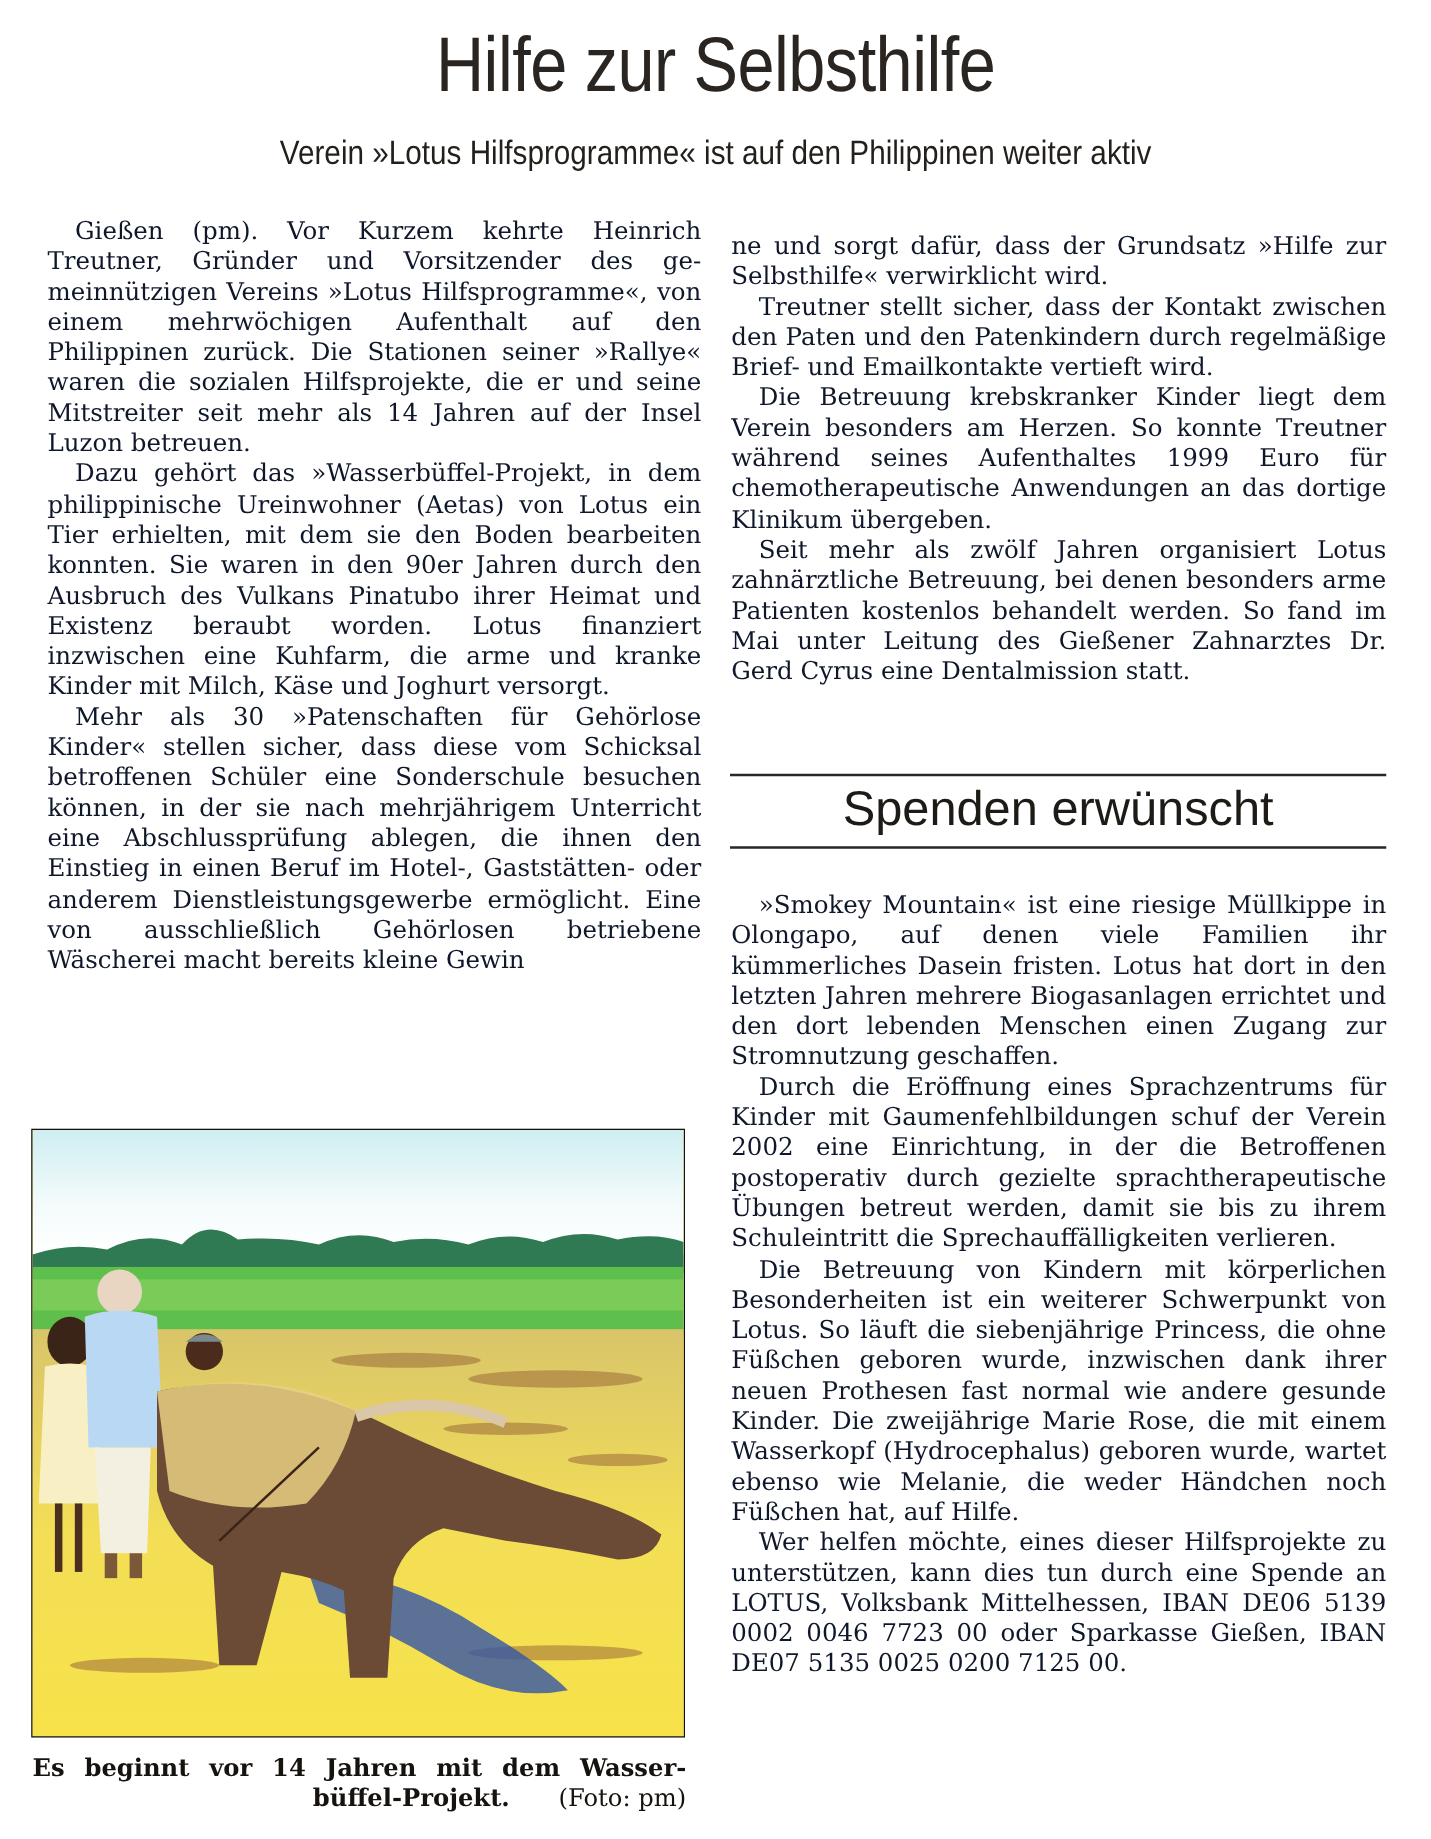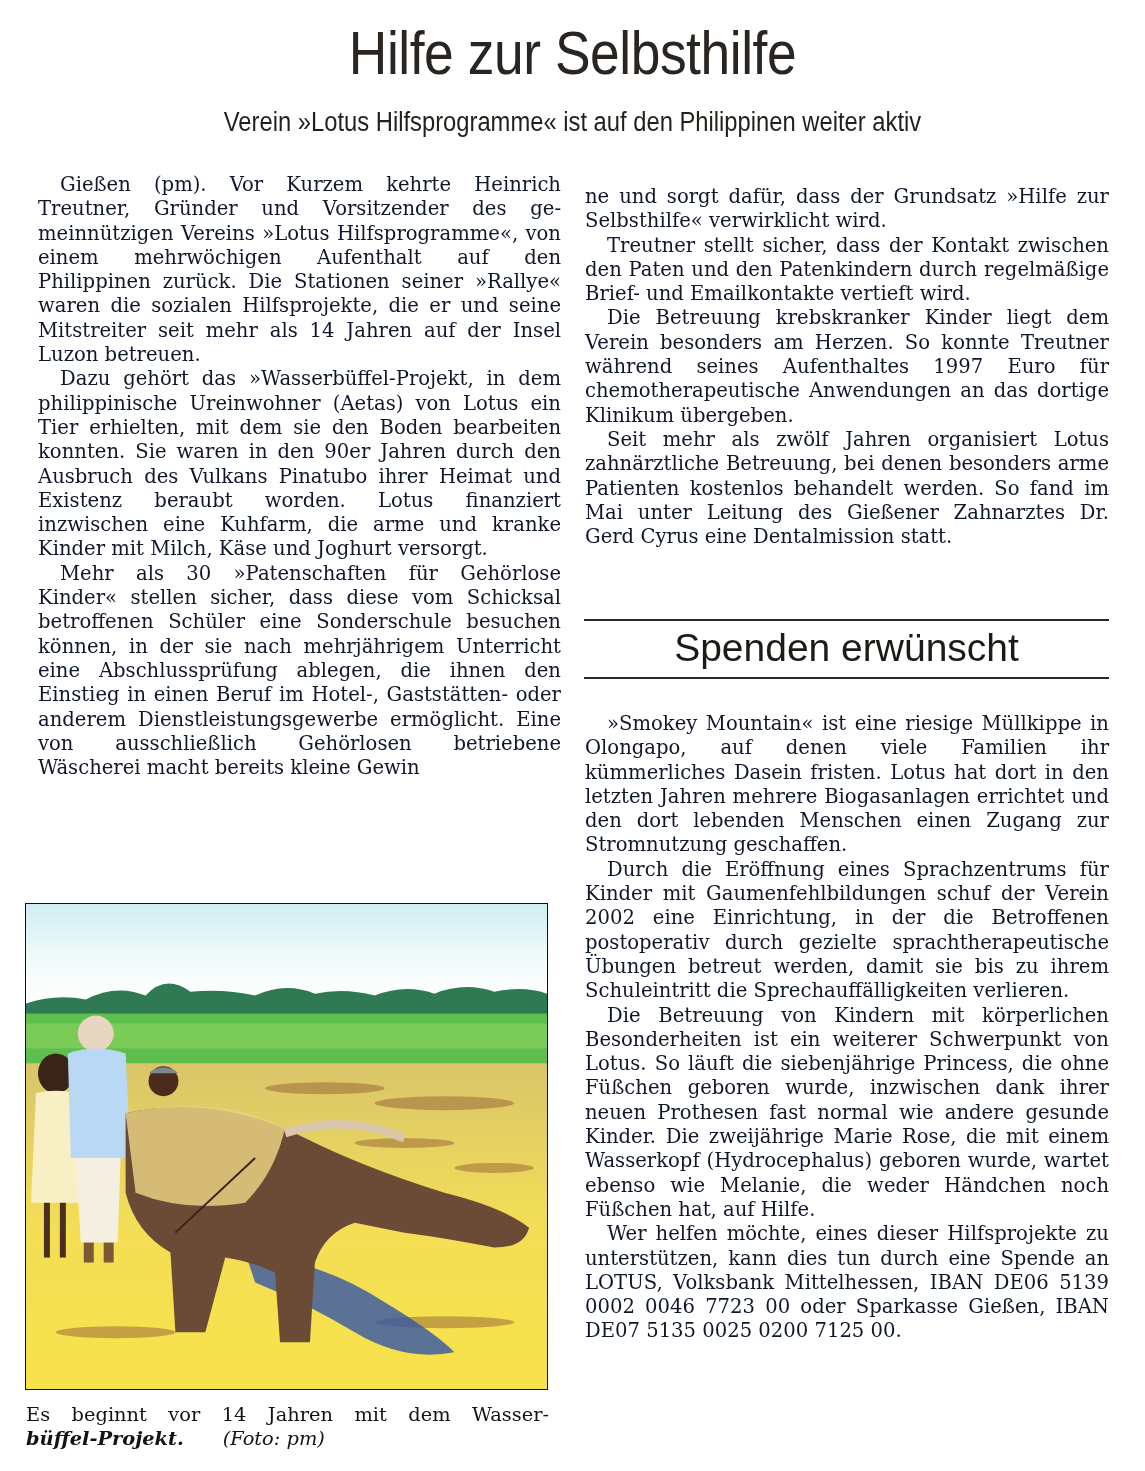--- a/index.html
+++ b/index.html
@@ -51,42 +51,42 @@
       position: absolute; left: 25px; top: 903px; width: 523px; height: 487px;
       border: 1px solid #111; box-sizing: border-box; overflow: hidden;
       background: #f3e08a;
     }
     .photo svg { display: block; width: 100%; height: 100%; }
     .caption {
       position: absolute; left: 26px; top: 1403px; width: 523px;
       font-family: "DejaVu Serif", serif; font-size: 19.4px; line-height: 24px;
       color: #16130f;
     }
-    .caption .bold { font-weight: normal; text-align: justify; text-align-last: justify; display: block; }
-    .caption .line2 { display: flex; justify-content: flex-start; font-style: italic; }
+    .caption .bold { font-weight: bold; text-align: justify; text-align-last: justify; display: block; }
+    .caption .line2 { display: flex; justify-content: flex-end; }
     .caption .line2 .b2 { font-weight: bold; }
     .caption .credit { font-weight: normal; margin-left: 39px; }
   </style>
 </head>
 <body>
 
 <div>
   <div class="headline">Hilfe zur Selbsthilfe</div>
   <div class="subheadline">Verein »Lotus Hilfsprogramme« ist auf den Philippinen weiter aktiv</div>
 
   <div class="col col-left">
     <p>Gießen (pm). Vor Kurzem kehrte Heinrich Treutner, Gründer und Vorsitzender des ge­meinnützigen Vereins »Lotus Hilfsprogram­me«, von einem mehrwöchigen Aufenthalt auf den Philippinen zurück. Die Stationen seiner »Rallye« waren die sozialen Hilfspro­jekte, die er und seine Mitstreiter seit mehr als 14 Jahren auf der Insel Luzon betreuen.</p>
     <p>Dazu gehört das »Wasserbüffel-Projekt, in dem philippinische Ureinwohner (Aetas) von Lotus ein Tier erhielten, mit dem sie den Bo­den bearbeiten konnten. Sie waren in den 90er Jahren durch den Ausbruch des Vulkans Pinatubo ihrer Heimat und Existenz be­raubt worden. Lotus finanziert inzwischen eine Kuhfarm, die arme und kranke Kinder mit Milch, Käse und Joghurt versorgt.</p>
     <p>Mehr als 30 »Patenschaften für Gehörlose Kinder« stellen sicher, dass diese vom Schicksal betroffenen Schüler eine Sonder­schule besuchen können, in der sie nach mehrjährigem Unterricht eine Abschluss­prüfung ablegen, die ihnen den Einstieg in einen Beruf im Hotel-, Gaststätten- oder an­derem Dienstleistungsgewerbe ermöglicht. Eine von ausschließlich Gehörlosen betrie­bene Wäscherei macht bereits kleine Gewin­</p>
   </div>
 
   <div class="col col-right-top">
     <p class="noindent">ne und sorgt dafür, dass der Grundsatz »Hil­fe zur Selbsthilfe« verwirklicht wird.</p>
     <p>Treutner stellt sicher, dass der Kontakt zwischen den Paten und den Patenkindern durch regelmäßige Brief- und Emailkontak­te vertieft wird.</p>
-    <p>Die Betreuung krebskranker Kinder liegt dem Verein besonders am Herzen. So konnte Treutner während seines Aufenthaltes 1997 Euro für chemotherapeutische Anwendun­gen an das dortige Klinikum übergeben.</p>
+    <p>Die Betreuung krebskranker Kinder liegt dem Verein besonders am Herzen. So konnte Treutner während seines Aufenthaltes 1999 Euro für chemotherapeutische Anwendun­gen an das dortige Klinikum übergeben.</p>
     <p>Seit mehr als zwölf Jahren organisiert Lo­tus zahnärztliche Betreuung, bei denen be­sonders arme Patienten kostenlos behandelt werden. So fand im Mai unter Leitung des Gießener Zahnarztes Dr. Gerd Cyrus eine Dentalmission statt.</p>
   </div>
 
   <div class="rule rule-top"></div>
   <div class="subhead">Spenden erwünscht</div>
   <div class="rule rule-bottom"></div>
 
   <div class="col col-right-bottom">
     <p>»Smokey Mountain« ist eine riesige Müll­kippe in Olongapo, auf denen viele Familien ihr kümmerliches Dasein fristen. Lotus hat dort in den letzten Jahren mehrere Biogas­anlagen errichtet und den dort lebenden Menschen einen Zugang zur Stromnutzung geschaffen.</p>
     <p>Durch die Eröffnung eines Sprachzen­trums für Kinder mit Gaumenfehlbildungen schuf der Verein 2002 eine Einrichtung, in der die Betroffenen postoperativ durch ge­zielte sprachtherapeutische Übungen be­treut werden, damit sie bis zu ihrem Schul­eintritt die Sprechauffälligkeiten verlieren.</p>

